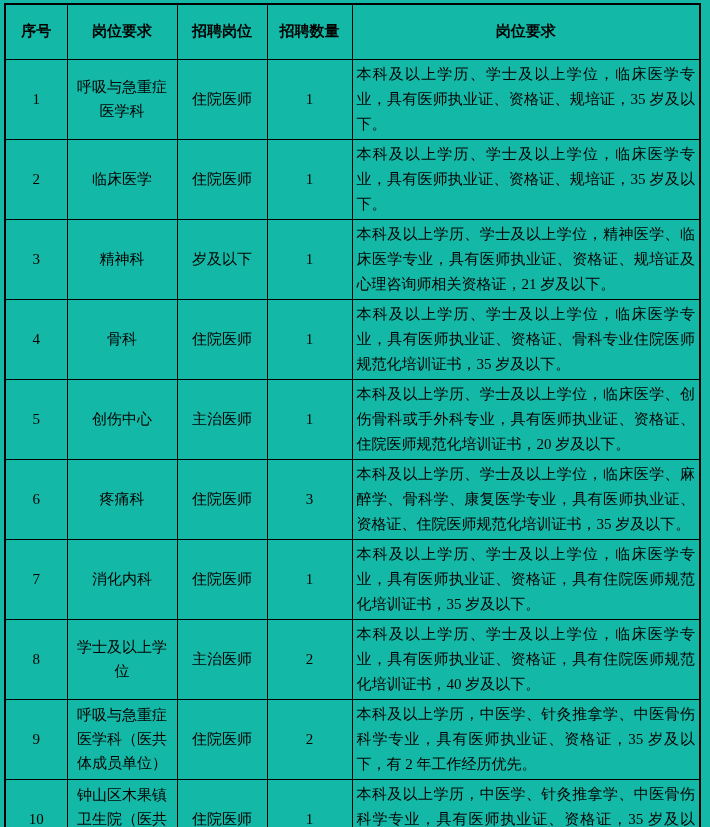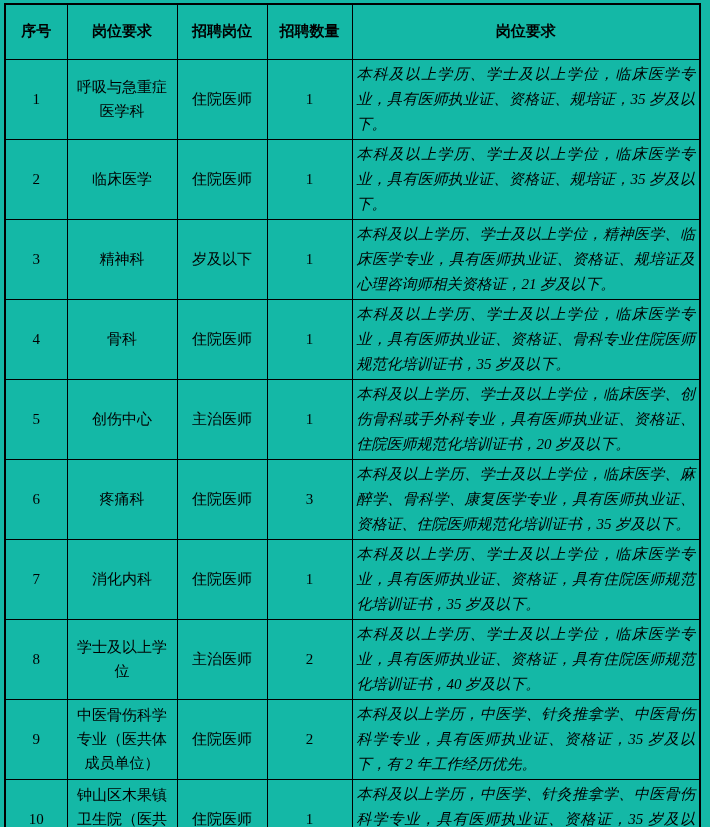--- a/index.html
+++ b/index.html
@@ -39,21 +39,20 @@
     td.cell-center {
       text-align: center;
       line-height: 24px;
       padding: 2px 3px;
     }
     td.cell-req {
       text-align: justify;
       text-justify: inter-ideograph;
       line-height: 25px;
       padding: 4px 7px 4px 7px;
-      font-style: italic;
     }
     tbody tr { height: 74px; }
     tbody tr:nth-child(1),
     tbody tr:nth-child(2) { height: 62px; }
   </style>
 </head>
 <body>
 
 <div class="page">
   <table class="job-table">
@@ -133,21 +132,21 @@
   <tr>
     <td class="cell-center">8</td>
     <td class="cell-center">学士及以上学位</td>
     <td class="cell-center">主治医师</td>
     <td class="cell-center">2</td>
     <td class="cell-req">本科及以上学历、学士及以上学位，临床医学专业，具有医师执业证、资格证，具有住院医师规范化培训证书，40 岁及以下。</td>
   </tr>
 
   <tr>
     <td class="cell-center">9</td>
-    <td class="cell-center">中医骨伤科学专业（医共体成员单位）</td>
+    <td class="cell-center">呼吸与急重症医学科（医共体成员单位）</td>
     <td class="cell-center">住院医师</td>
     <td class="cell-center">2</td>
     <td class="cell-req">本科及以上学历，中医学、针灸推拿学、中医骨伤科学专业，具有医师执业证、资格证，35 岁及以下，有 2 年工作经历优先。</td>
   </tr>
 
   <tr>
     <td class="cell-center">10</td>
     <td class="cell-center">钟山区木果镇卫生院（医共体成员单位）</td>
     <td class="cell-center">住院医师</td>
     <td class="cell-center">1</td>

